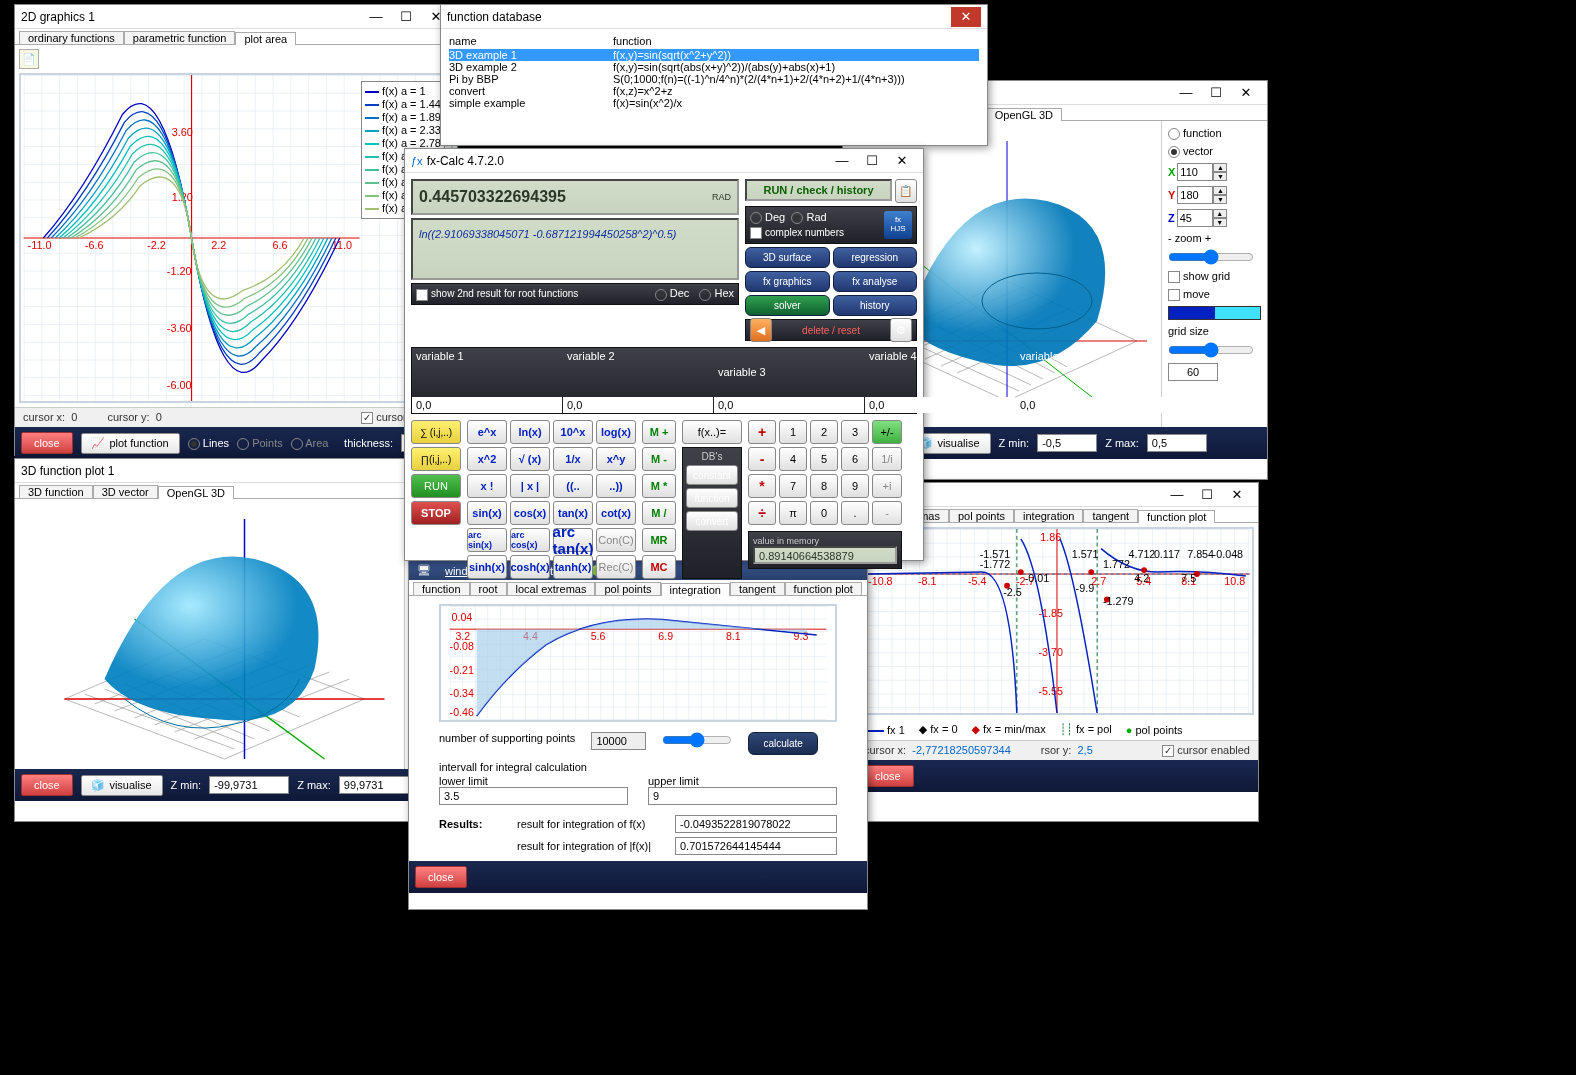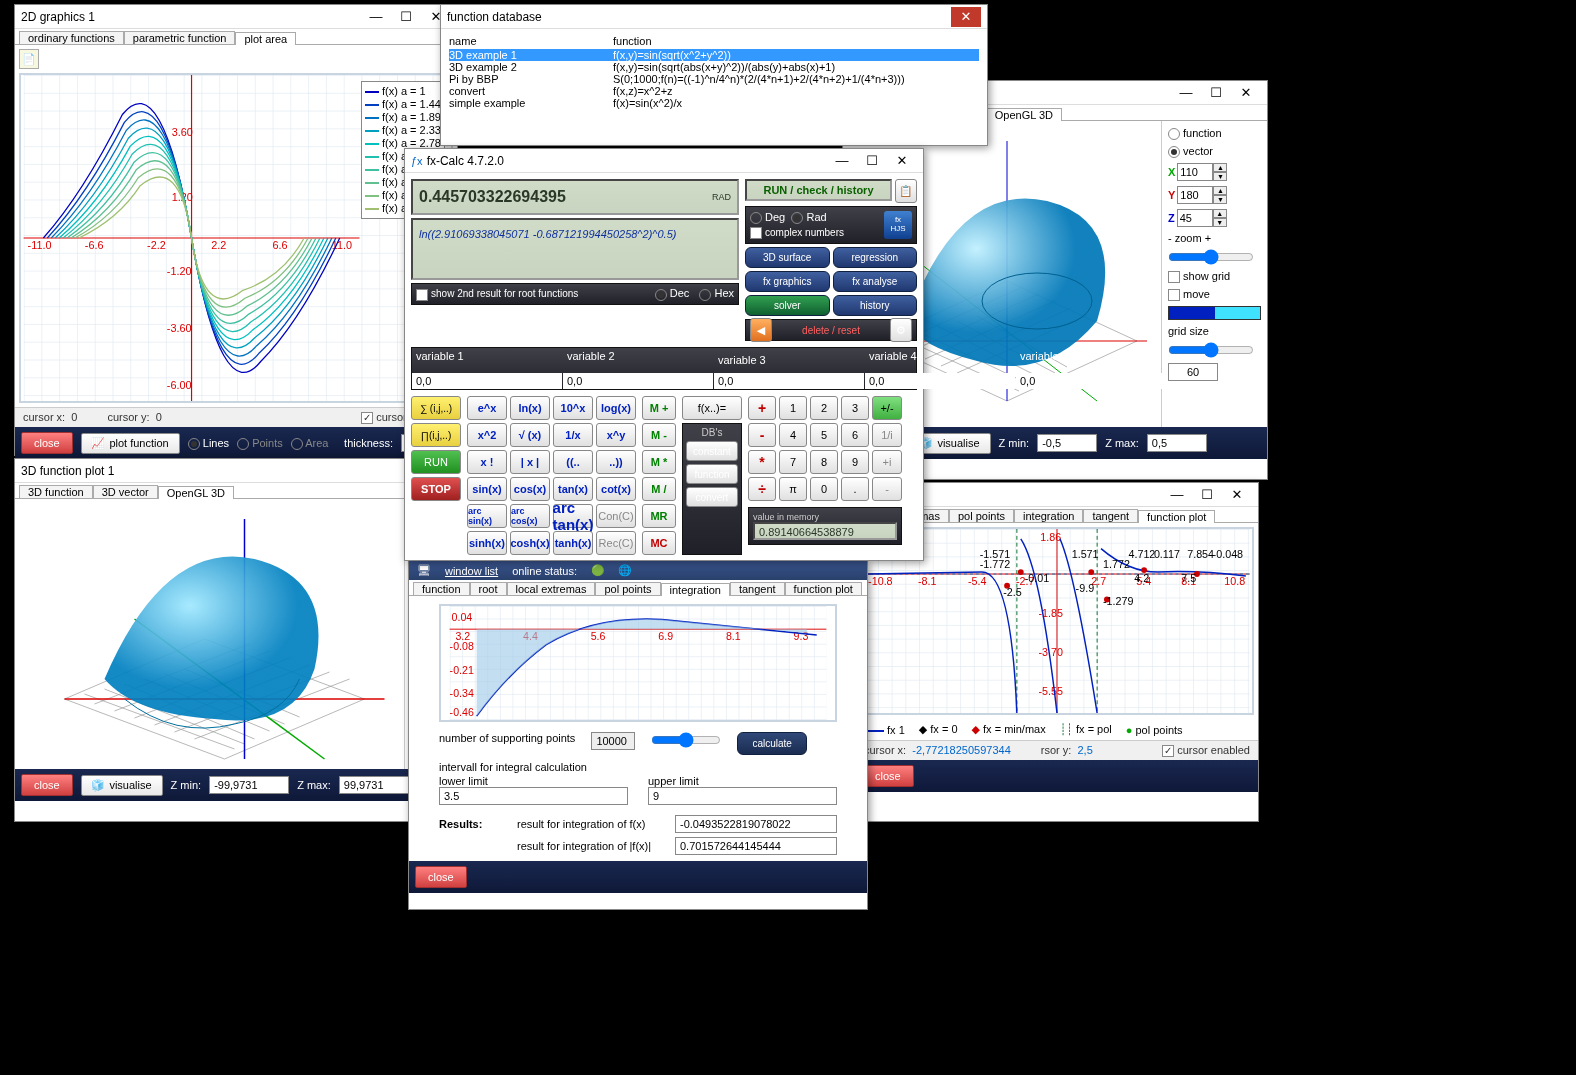--- a/index.html
+++ b/index.html
@@ -481,21 +481,21 @@
           <text x="0" y="70">-0.21</text>
           <text x="0" y="94">-0.34</text>
           <text x="0" y="114">-0.46</text>
    </g>
    <path d="M28 114 Q60 70 100 40 Q150 10 220 14 Q300 22 380 30" fill="none" stroke="#0020c0" stroke-width="1.6"></path>
    <path d="M28 114 Q60 70 100 40 Q150 10 220 14 Q300 22 370 28 L370 24 L28 24 Z" fill="#9cc8e8" opacity="0.6"></path>
   </svg>
  </div>
  <div style="padding:2px 30px;display:flex;align-items:flex-start;gap:16px">
   <span>number of supporting points</span>
-  <input class="txtfield" style="width: 44px; background: rgb(238, 238, 238);" value="10000">
+  <input class="txtfield" style="width: 55px; background: rgb(238, 238, 238);" value="10000">
   <input type="range" style="width: 70px;" value="50">
   <button class="bluebtn" style="background:linear-gradient(#304878,#1a2c50);padding:5px 14px">calculate</button>
  </div>
  <div style="padding:4px 30px">
   <div>intervall for integral calculation</div>
   <div style="display:flex;gap:20px;margin-top:2px">
    <div style="flex:1"><div>lower limit</div><input class="txtfield" style="width: 100%;" value="3.5"></div>
    <div style="flex:1"><div>upper limit</div><input class="txtfield" style="width: 100%;" value="9"></div>
   </div>
  </div>
@@ -559,21 +559,21 @@
     <div class="calcbtn" style="width:22px;background:linear-gradient(#ffb060,#e07020);color:#fff">◀</div>
     <span style="color:#ff6060;font-size:10px;flex:1;text-align:center">delete / reset</span>
     <div class="calcbtn" style="width:22px">⚙</div>
    </div>
   </div>
  </div>
 
  <div class="darkpanel" style="margin:0 6px;display:grid;grid-template-columns:repeat(5,1fr);gap:1px;padding:0">
   <div style="padding:2px 4px">variable 1</div>
   <div style="padding:2px 4px">variable 2</div>
-  <div style="padding:6px 4px">variable 3</div>
+  <div style="padding:18px 4px">variable 3</div>
   <div style="padding:2px 4px">variable 4</div>
   <div style="padding:2px 4px">variable 5</div>
   <input class="txtfield" style="height: 16px; border: none;" value="0,0">
   <input class="txtfield" style="height: 16px; border: none;" value="0,0">
   <input class="txtfield" style="height: 16px; border: none;" value="0,0">
   <input class="txtfield" style="height: 16px; border: none;" value="0,0">
   <input class="txtfield" style="height: 16px; border: none;" value="0,0">
  </div>
 
  <div style="display:flex;gap:6px;padding:6px">

